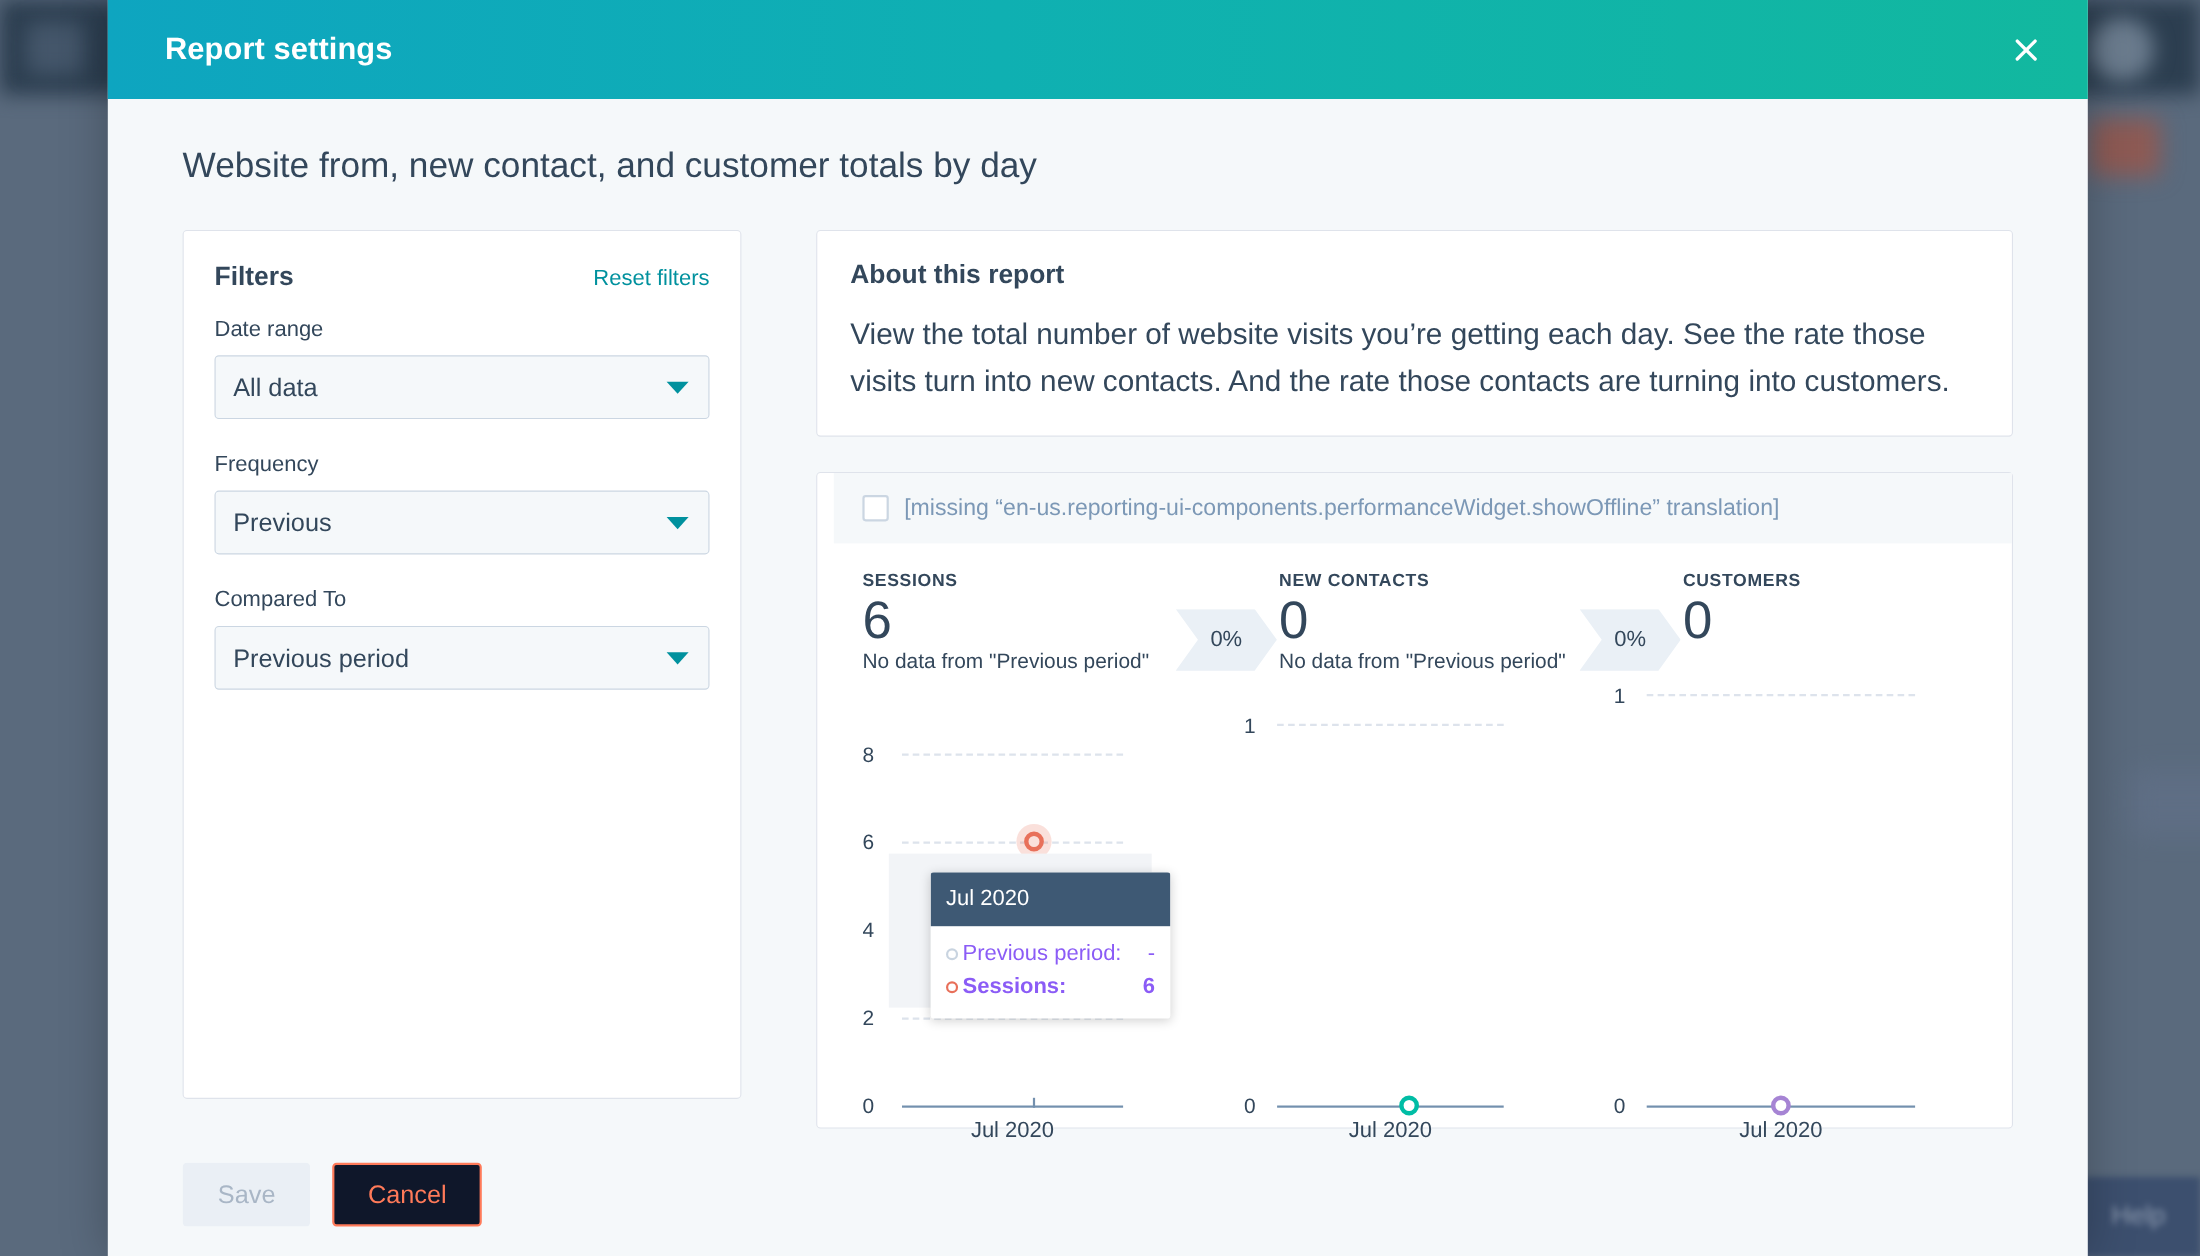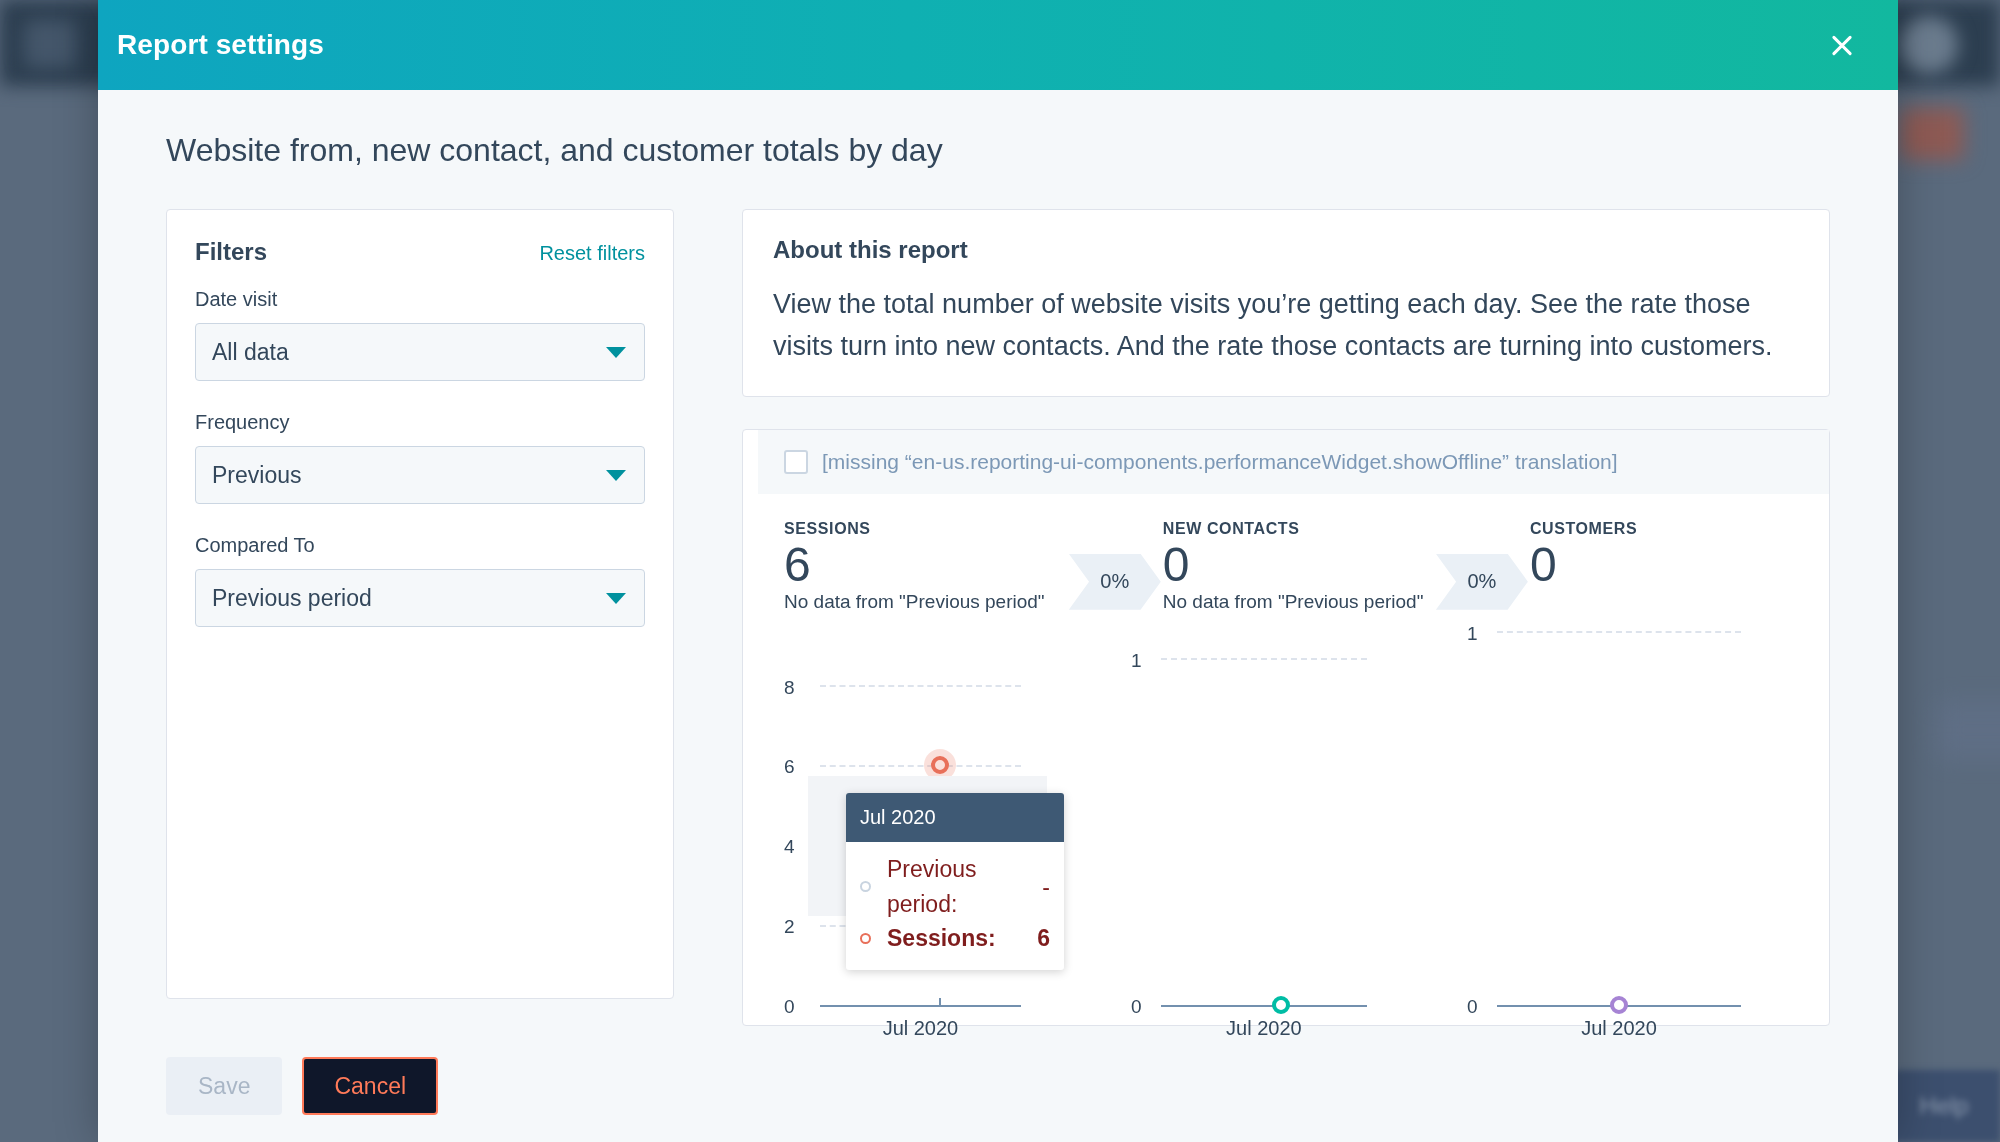--- a/index.html
+++ b/index.html
@@ -67,21 +67,21 @@
     left: 98px; top: 0;
     width: 1800px; height: 1142px;
     background: #f5f8fa;
     box-shadow: 0 0 40px rgba(0,0,0,.25);
     display: flex; flex-direction: column;
   }
   .modal-header {
     height: 90px; flex: 0 0 90px;
     background: linear-gradient(90deg, #0ea5c0 0%, #0fb0b2 45%, #12b89f 100%);
     display: flex; align-items: center; justify-content: space-between;
-    padding: 0 36px 0 19px;
+    padding: 0 36px 0 52px;
   }
   .modal-header h1 {
     color: #fff; font-size: 28px; font-weight: 600; letter-spacing: .1px;
   }
   .close-btn {
     width: 40px; height: 40px; border: 0; background: transparent;
     cursor: pointer; position: relative;
   }
   .close-btn::before, .close-btn::after {
     content: ""; position: absolute; left: 7px; top: 19px;
@@ -232,22 +232,22 @@
     overflow: hidden;
     background: #fff;
     z-index: 5;
   }
   .tt-head {
     background: #3e5974; color: #fff;
     font-size: 20px; padding: 13px 14px;
   }
   .tt-body { padding: 10px 14px 14px 14px; }
   .tt-row {
-    display: flex; align-items: center; gap: 16px;
-    font-size: 23px; color: #7f1d1d; line-height: 1.5;
+    display: flex; align-items: center; gap: 4px;
+    font-size: 20px; color: #8b5cf6; line-height: 1.5;
   }
   .tt-row .dot {
     width: 11px; height: 11px; border-radius: 50%;
     border: 2px solid #c9d4e0; flex: 0 0 11px;
   }
   .tt-row .dot.orange { border-color: #e8705a; }
   .tt-row .name { flex: 1 1 auto; }
   .tt-row.bold { font-weight: 700; }
   .tt-row .val { margin-left: auto; }
   .tt-shadow {
@@ -293,21 +293,21 @@
 
   <div class="modal-body">
 
     <div class="filters-panel">
       <div class="filters-head">
         <span class="ftitle">Filters</span>
         <a class="reset-link">Reset filters</a>
       </div>
 
       <div class="field">
-        <label>Date visit</label>
+        <label>Date range</label>
         <div class="select">
           <span>All data</span>
           <span class="caret"></span>
         </div>
       </div>
 
       <div class="field">
         <label>Frequency</label>
         <div class="select">
           <span>Previous</span>

